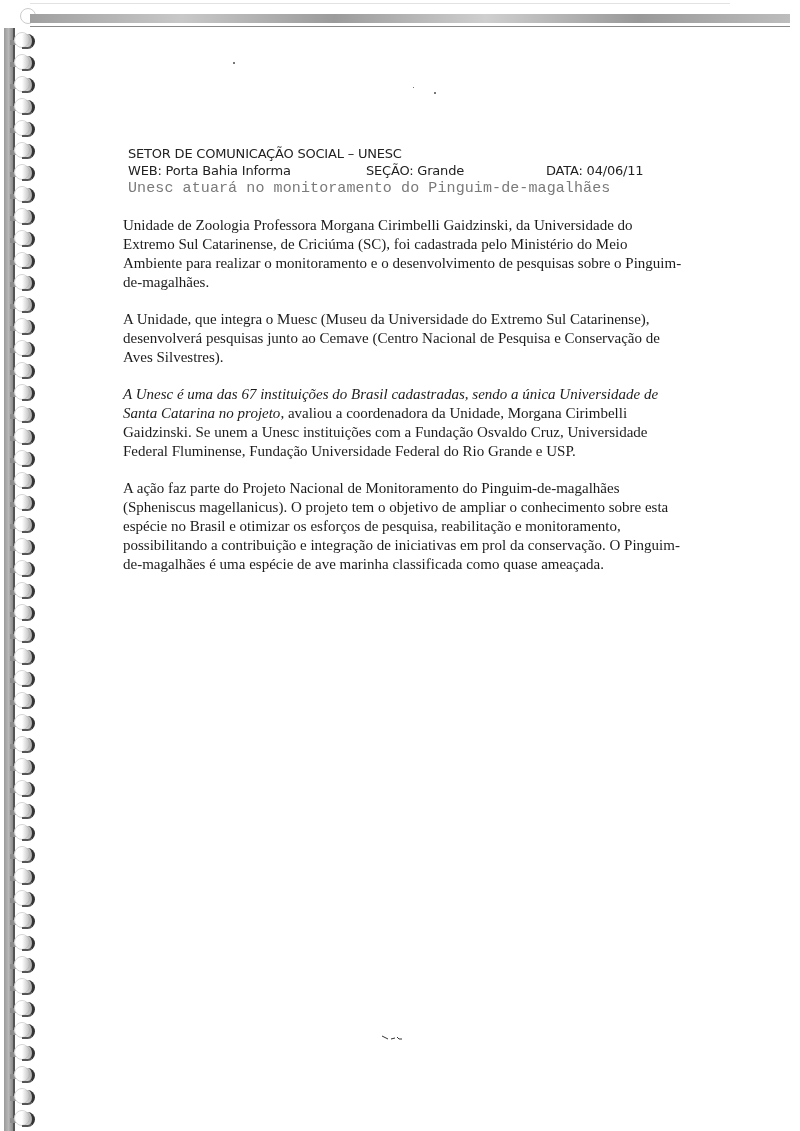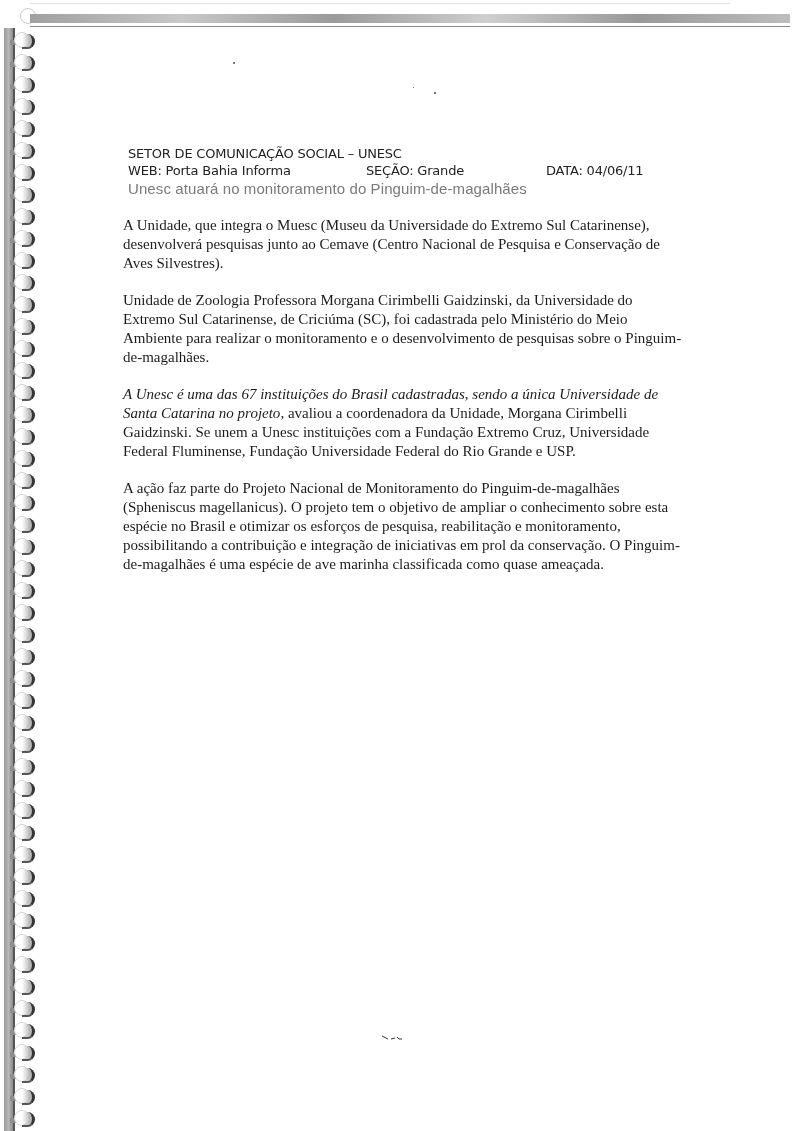--- a/index.html
+++ b/index.html
@@ -54,21 +54,21 @@
   
   .header {
     position: absolute; left: 128px; top: 129px; width: 540px;
     font-family: "DejaVu Sans", sans-serif; font-size: 13px; color: #222; letter-spacing: -0.2px; margin-top: 16px;
   }
   .header .row { height: 17px; line-height: 17px; position: relative; }
   .header .sec { position: absolute; left: 238px; top: 0; }
   .header .date { position: absolute; left: 418px; top: 0; }
   .headline {
     position: absolute; left: 128px; top: 180px;
-    font-family: Liberation Sans, sans-serif; font-size: 15px; color: #7a7a7a; letter-spacing: 0.1px;
+    font-family: Liberation Mono, monospace; font-size: 15px; color: #7a7a7a; letter-spacing: 0.1px;
   }
   .body-text {
     position: absolute; left: 123px; top: 216px; width: 560px;
     font-size: 15px; line-height: 19px; color: #1c1c1c;
   }
   .body-text p { margin: 0 0 18px 0; }
   .body-text em { font-style: italic; }
   .speck { position: absolute; width: 2px; height: 2px; background: #777; }
   .scribble {
     position: absolute; left: 382px; top: 1035px; width: 22px; height: 6px;
@@ -342,23 +342,23 @@
   <div class="row">
     <span>WEB: Porta Bahia Informa</span>
     <span class="sec">SEÇÃO: Grande</span>
     <span class="date">DATA: 04/06/11</span>
   </div>
 </div>
 
 <div class="headline">Unesc atuará no monitoramento do Pinguim-de-magalhães</div>
 
 <div class="body-text">
+  <p>Unidade de Zoologia Professora Morgana Cirimbelli Gaidzinski, da Universidade do Extremo Sul Catarinense, de Criciúma (SC), foi cadastrada pelo Ministério do Meio Ambiente para realizar o monitoramento e o desenvolvimento de pesquisas sobre o Pinguim-de-magalhães.</p>
   <p>A Unidade, que integra o Muesc (Museu da Universidade do Extremo Sul Catarinense), desenvolverá pesquisas junto ao Cemave (Centro Nacional de Pesquisa e Conservação de Aves Silvestres).</p>
-  <p>Unidade de Zoologia Professora Morgana Cirimbelli Gaidzinski, da Universidade do Extremo Sul Catarinense, de Criciúma (SC), foi cadastrada pelo Ministério do Meio Ambiente para realizar o monitoramento e o desenvolvimento de pesquisas sobre o Pinguim-de-magalhães.</p>
-  <p><em>A Unesc é uma das 67 instituições do Brasil cadastradas, sendo a única Universidade de Santa Catarina no projeto</em><span>, avaliou a coordenadora da Unidade, Morgana Cirimbelli Gaidzinski. Se unem a Unesc instituições com a Fundação Extremo Cruz, Universidade Federal Fluminense, Fundação Universidade Federal do Rio Grande e USP.</span></p>
+  <p><em>A Unesc é uma das 67 instituições do Brasil cadastradas, sendo a única Universidade de Santa Catarina no projeto</em><span>, avaliou a coordenadora da Unidade, Morgana Cirimbelli Gaidzinski. Se unem a Unesc instituições com a Fundação Osvaldo Cruz, Universidade Federal Fluminense, Fundação Universidade Federal do Rio Grande e USP.</span></p>
   <p>A ação faz parte do Projeto Nacional de Monitoramento do Pinguim-de-magalhães (Spheniscus magellanicus). O projeto tem o objetivo de ampliar o conhecimento sobre esta espécie no Brasil e otimizar os esforços de pesquisa, reabilitação e monitoramento, possibilitando a contribuição e integração de iniciativas em prol da conservação. O Pinguim-de-magalhães é uma espécie de ave marinha classificada como quase ameaçada.</p>
 </div>
 
 <div class="speck" style="left:233px;top:62px;"></div>
 <div class="speck" style="left:434px;top:92px;"></div>
 <div class="speck" style="left:413px;top:87px;width:1px;height:1px;"></div>
 <svg class="scribble" viewBox="0 0 22 6">
   <path d="M0 1 L6 4 M9 4 L13 3 M15 2 L17 4 L20 4" stroke="#333" stroke-width="1" fill="none"></path>
 </svg>
 

